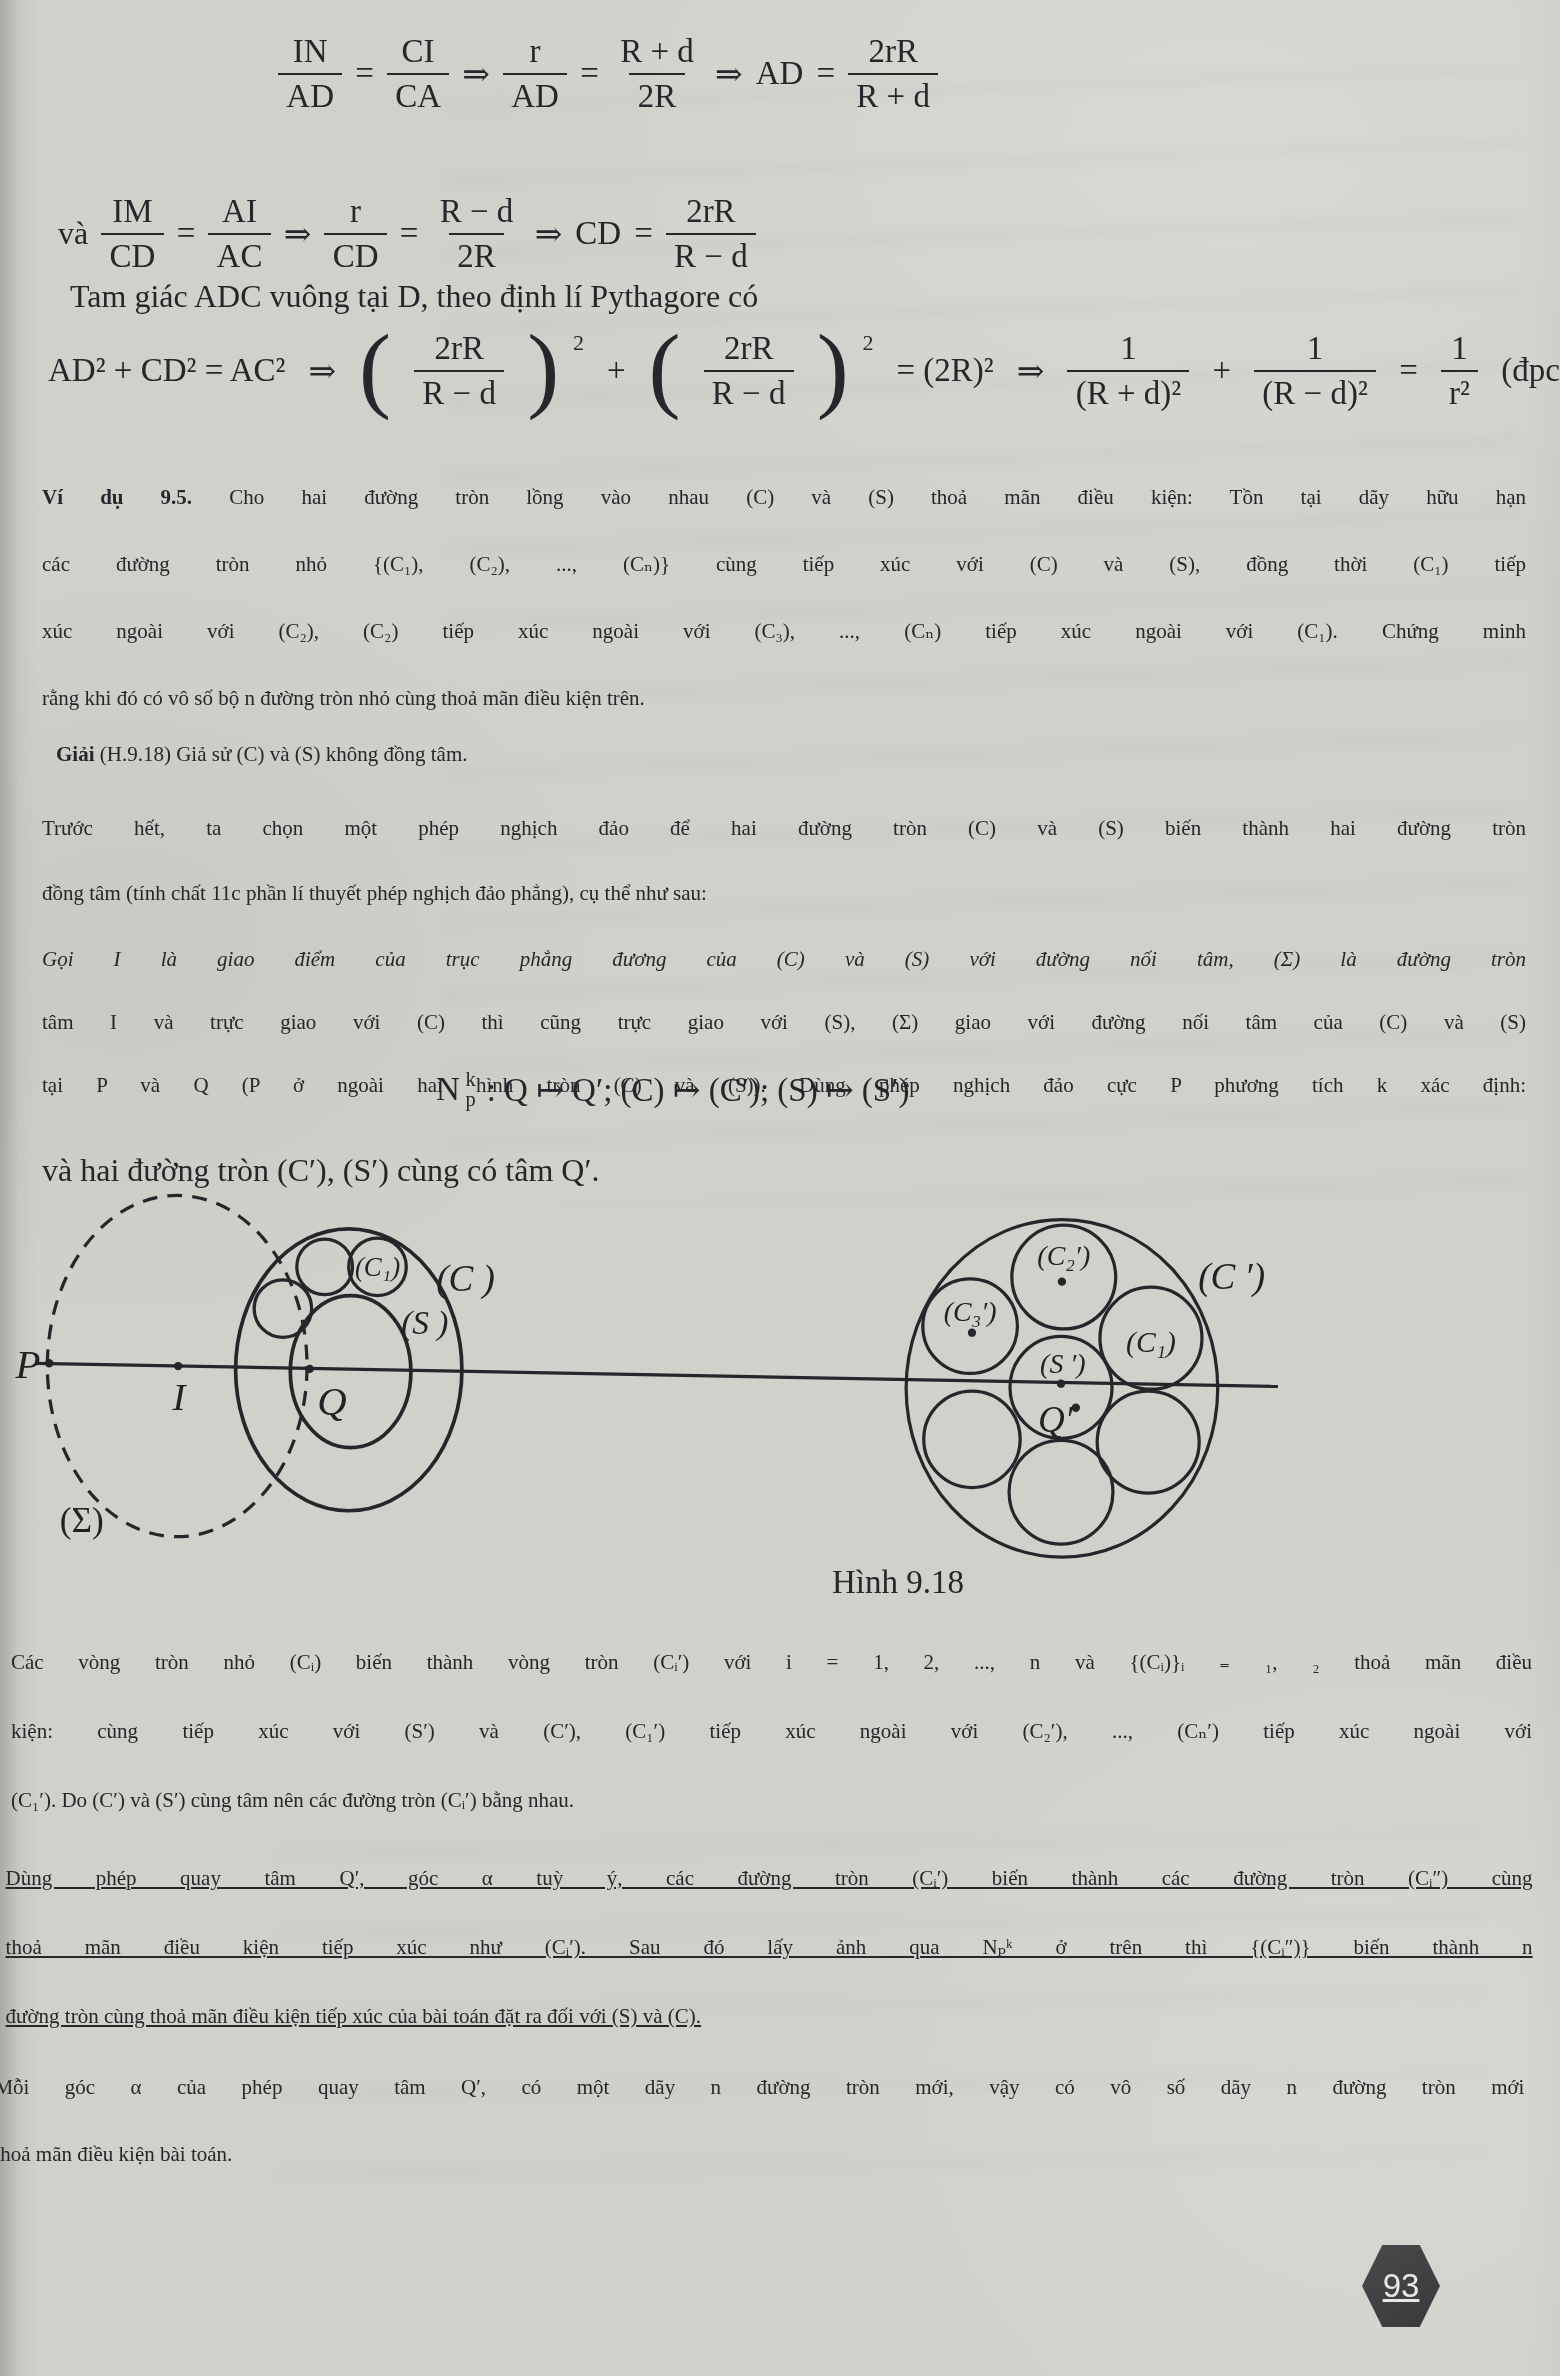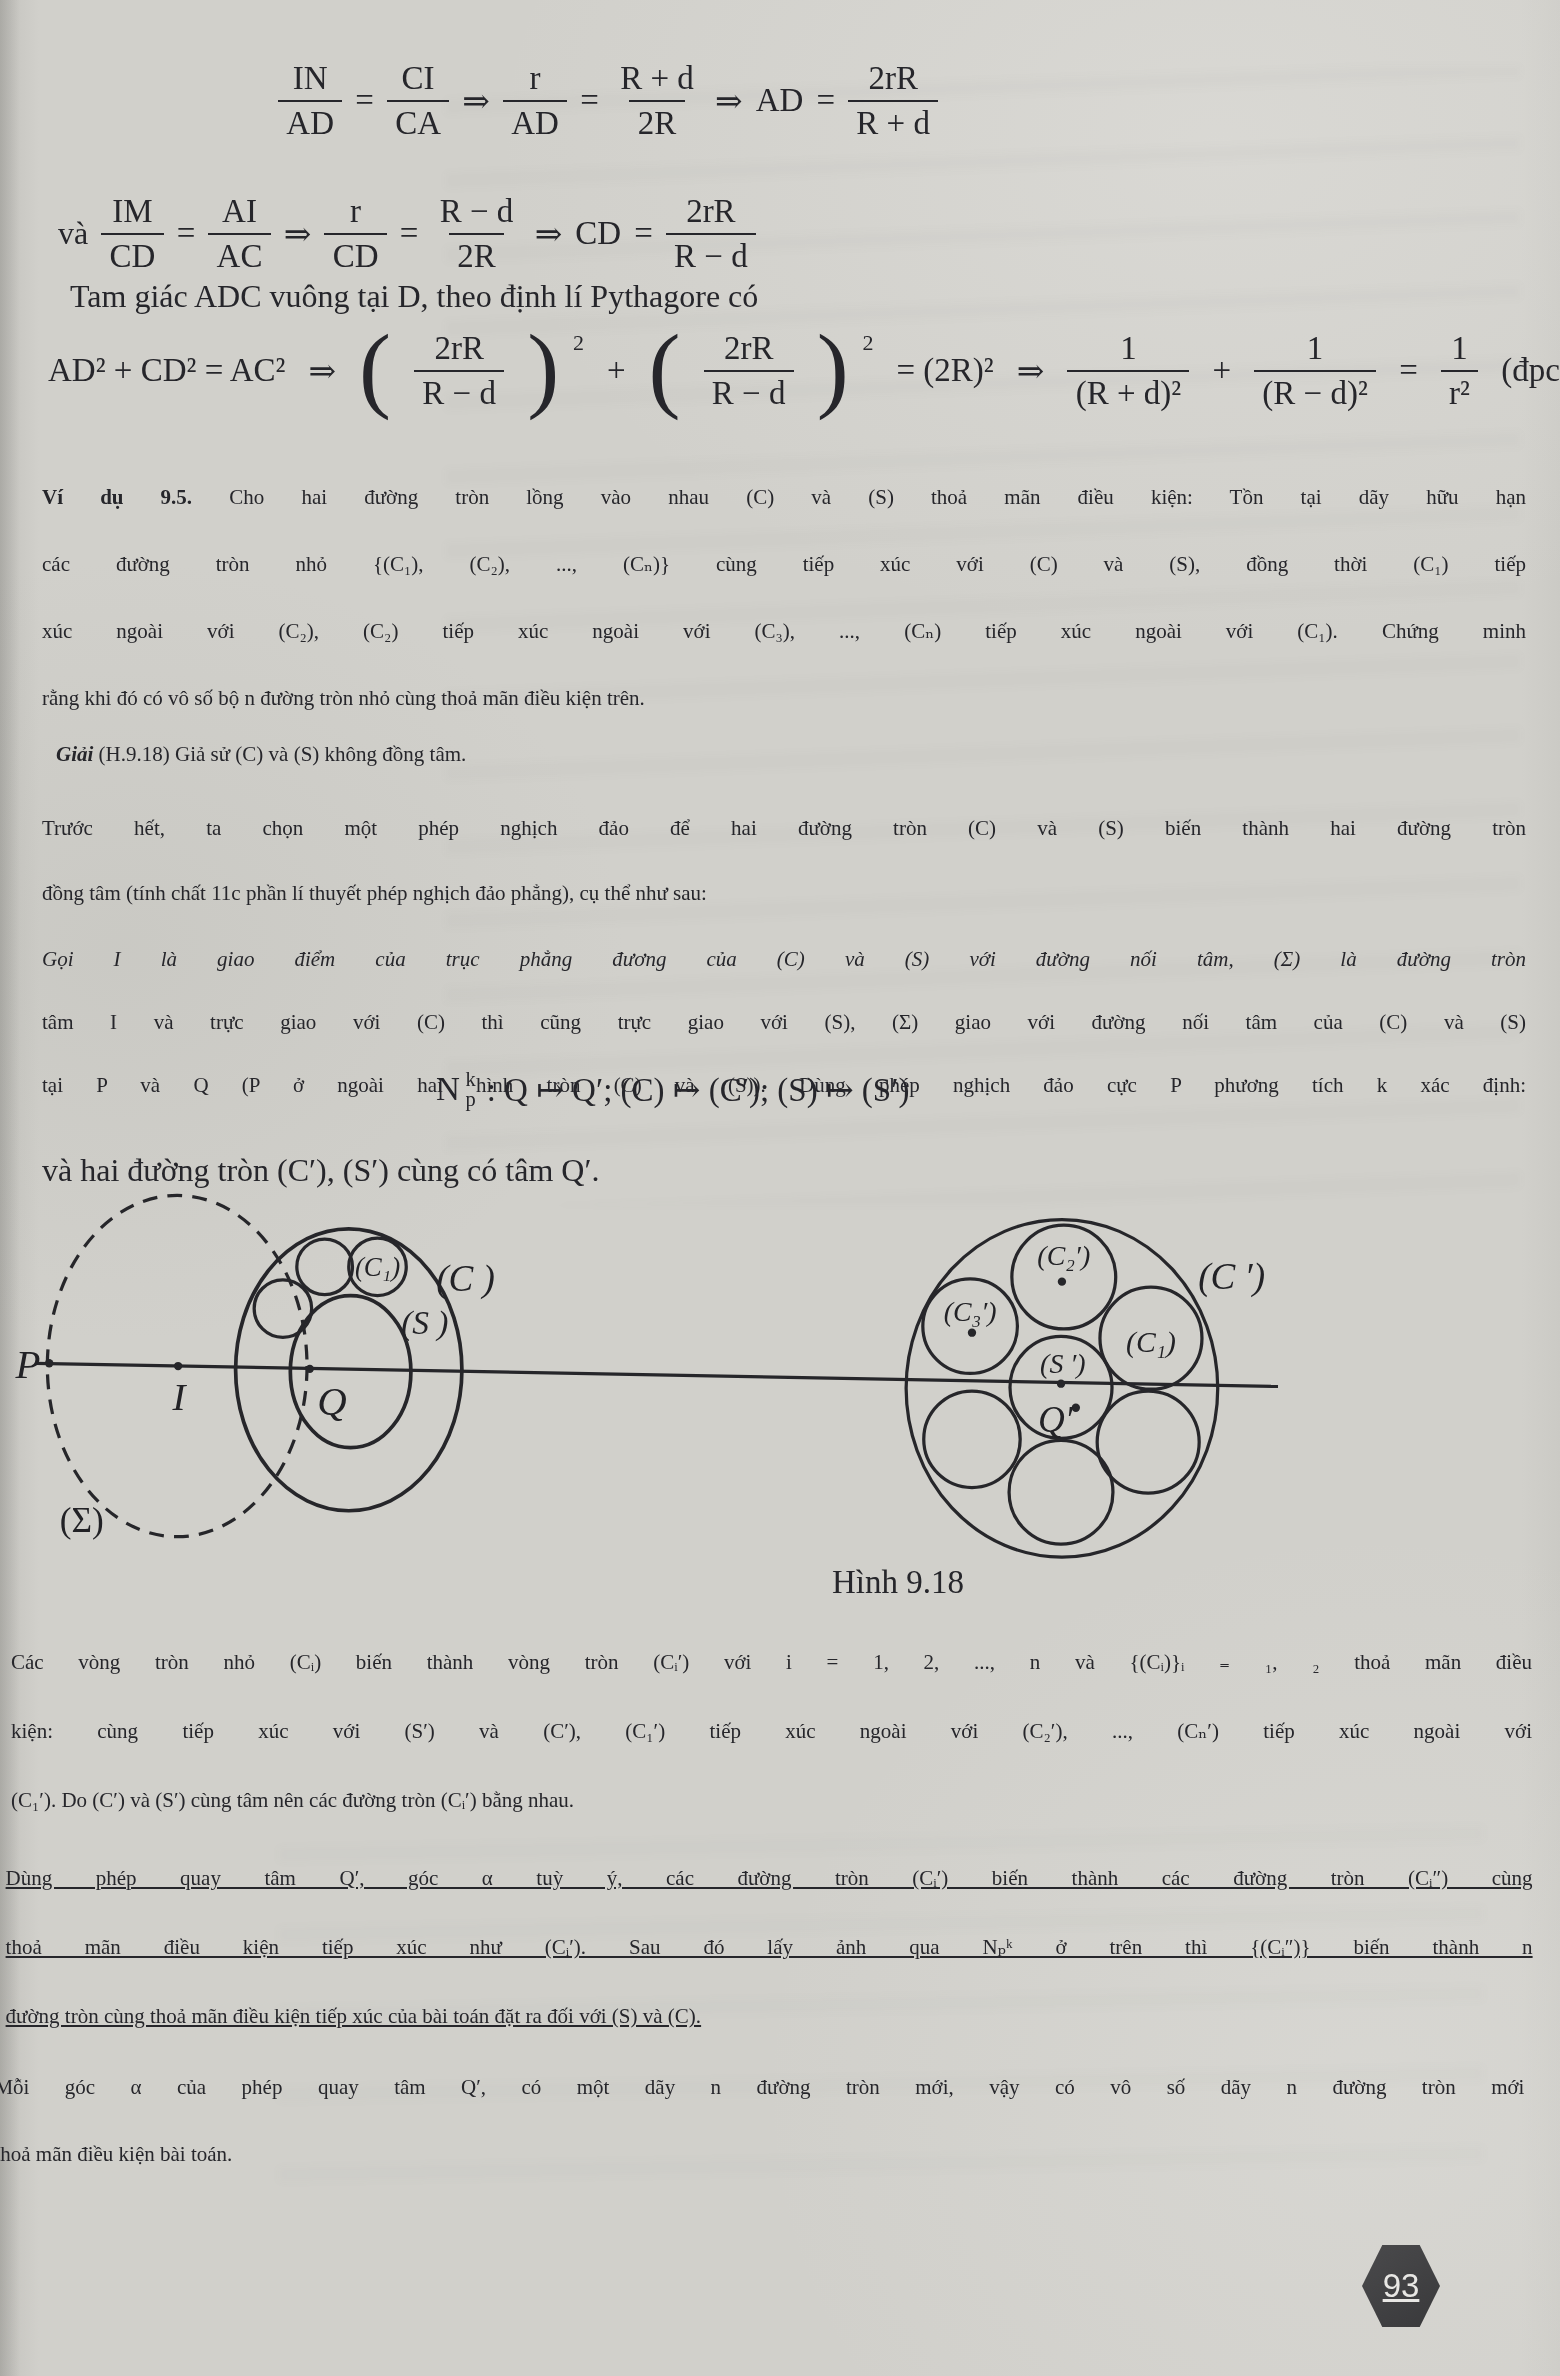--- a/index.html
+++ b/index.html
@@ -12,21 +12,21 @@
       radial-gradient(1020px 928px at 88% 88%, rgba(222,221,217,.5), transparent 60%),
       radial-gradient(835px 649px at 8% 40%, rgba(180,180,174,.25), transparent 60%),
       linear-gradient(90deg,#c3c2bd 0,#d1d0cb 2.5%,#d1d0cb 97.5%,#cbcac5 100%),
       #d1d0cb;
   }
   .abs{position:absolute;}
   .para{position:absolute;font-size:21px;}
   .para .line{text-align:justify;text-align-last:justify;white-space:normal;}
   .para .line.end{text-align:last left;text-align-last:left;}
   .blab{font-weight:bold;}
-  .ilab{font-weight:bold;font-style:italic;}
+  .ilab{font-weight:bold;}
   .mrow{position:absolute;display:flex;align-items:center;gap:13px;font-size:33px;white-space:nowrap;}
   .frac{display:inline-flex;flex-direction:column;align-items:center;}
   .frac .num{padding:0 8.3px 2.8px;}
   .frac .den{border-top:2.8px solid #26262b;padding:2.8px 8.3px 0;}
   .big-paren{font-size:96px;line-height:.8;font-weight:400;transform:translateY(-1.9px);}
   .sq{font-size:22px;align-self:flex-start;margin:0 0 0 -9.3px;}
   .stack{display:inline-flex;flex-direction:column;font-size:20.4px;line-height:20.4px;margin-left:1.9px;}
   .caption{position:absolute;font-size:33px;text-align:right;}
   #figure-svg{position:absolute;left:0;top:0;width:1560px;height:2376px;pointer-events:none;}
   .badge{position:absolute;display:flex;align-items:center;justify-content:center;
@@ -39,21 +39,21 @@
 </style>
 </head>
 <body>
 
 <div class="edge-left"></div>
 <div class="ghost" style="left:445px;top:65px;width:1076px;height:1141px;opacity:.55;
             background:repeating-linear-gradient(178deg,transparent 0 33px,rgba(95,105,99,.05) 33px 50px,transparent 50px 74px);"></div>
 <div class="ghost" style="left:278px;top:1809px;width:1206px;height:390px;opacity:.5;
             background:repeating-linear-gradient(179deg,transparent 0 37px,rgba(95,105,99,.045) 37px 54px,transparent 54px 80px);"></div>
 
-<div class="mrow" style="left:278px;top:60px;">
+<div class="mrow" style="left:278px;top:33px;">
   <span class="frac">
       <span class="num">IN</span>
       <span class="den">AD</span>
     </span>
   <span>=</span>
   <span class="frac">
       <span class="num">CI</span>
       <span class="den">CA</span>
     </span>
   <span>⇒</span>

